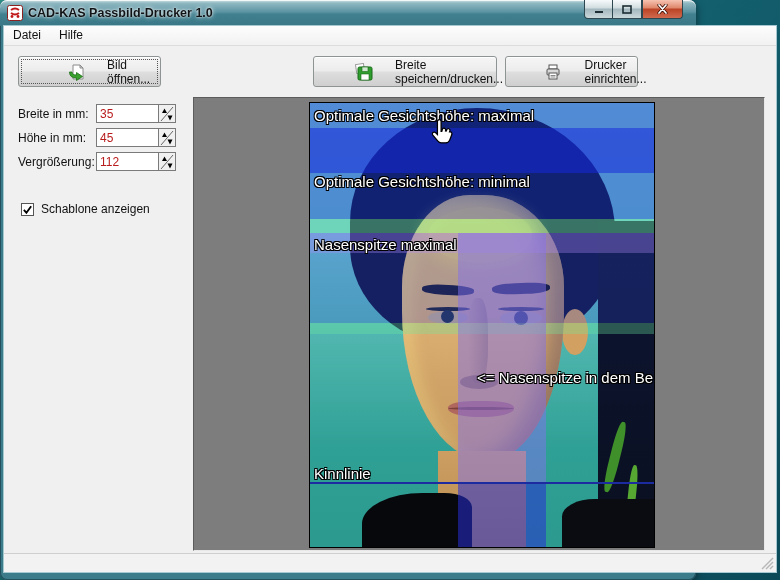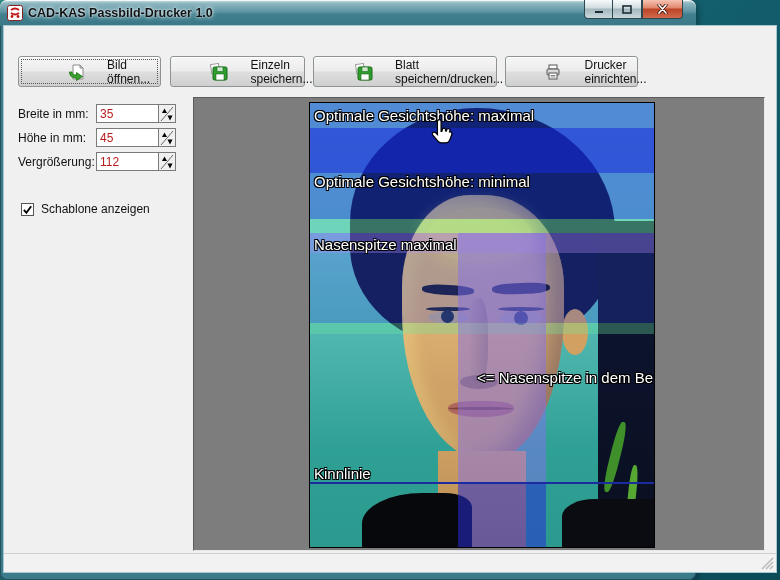--- a/index.html
+++ b/index.html
@@ -169,48 +169,43 @@
         <svg width="11" height="10" viewBox="0 0 11 10">
           <path d="M2 1 L9 9 M9 1 L2 9" stroke="#3a0d04" stroke-width="3.2" stroke-linecap="round"></path>
           <path d="M2 1 L9 9 M9 1 L2 9" stroke="#fff" stroke-width="1.7" stroke-linecap="round"></path>
         </svg>
       </div>
     </div>
   </div>
 
   <div class="client">
 
+    <div class="menubar">
+      <div class="menu-item">Datei</div>
+      <div class="menu-item">Hilfe</div>
+    </div>
 
     <div class="tbtn focused" style="left:14px;width:143px;">
       <svg class="tico" viewBox="0 0 18 18">
         <path d="M6 2 h7 l3 3 v11 h-10 z" fill="#fff" stroke="#8a8a8a"></path>
         <path d="M13 2 v3 h3 z" fill="#d8d8d8" stroke="#8a8a8a"></path>
         <path d="M2.5 9 q0 6 7 6 v2.5 l6-4 -6-4 v2.5 q-4.5 0-4.5-3 z" fill="#3aa12e" stroke="#1c6e14" stroke-width="0.8"></path>
       </svg>
       <span>Bild öffnen...</span>
     </div>
 
-    <div class="tbtn" style="left:166px;width:135px;">
-      <svg class="tico" viewBox="0 0 18 18">
-        <rect x="1" y="1" width="8" height="9" fill="#fff" stroke="#999" transform="rotate(-8 5 5)"></rect>
-        <rect x="3" y="4" width="14" height="13" rx="1.5" fill="#2f9e2f" stroke="#1a6a1a"></rect>
-        <rect x="7" y="4" width="6" height="4.5" fill="#cfe8cf" stroke="#1a6a1a" stroke-width="0.6"></rect>
-        <rect x="6" y="11" width="8" height="6" fill="#fff" stroke="#1a6a1a" stroke-width="0.6"></rect>
-      </svg>
-      <span>Einzeln speichern...</span>
-    </div>
 
     <div class="tbtn" style="left:309px;width:184px;">
       <svg class="tico" viewBox="0 0 18 18">
         <rect x="1" y="1" width="8" height="9" fill="#fff" stroke="#999" transform="rotate(-8 5 5)"></rect>
         <rect x="3" y="4" width="14" height="13" rx="1.5" fill="#2f9e2f" stroke="#1a6a1a"></rect>
         <rect x="7" y="4" width="6" height="4.5" fill="#cfe8cf" stroke="#1a6a1a" stroke-width="0.6"></rect>
         <rect x="6" y="11" width="8" height="6" fill="#fff" stroke="#1a6a1a" stroke-width="0.6"></rect>
       </svg>
-      <span>Blatt speichern/drucken...</span>
+      <span>Breite speichern/drucken...</span>
     </div>
 
     <div class="tbtn" style="left:501px;width:133px;">
       <svg class="tico" viewBox="0 0 18 18">
         <rect x="5" y="2" width="8" height="4" fill="#fff" stroke="#555"></rect>
         <rect x="3" y="6" width="12" height="6" rx="1" fill="#d8d8d8" stroke="#555"></rect>
         <rect x="5" y="10" width="8" height="6" fill="#fff" stroke="#555"></rect>
         <line x1="6.5" y1="12.5" x2="11.5" y2="12.5" stroke="#888"></line>
         <line x1="6.5" y1="14" x2="11.5" y2="14" stroke="#888"></line>
       </svg>

